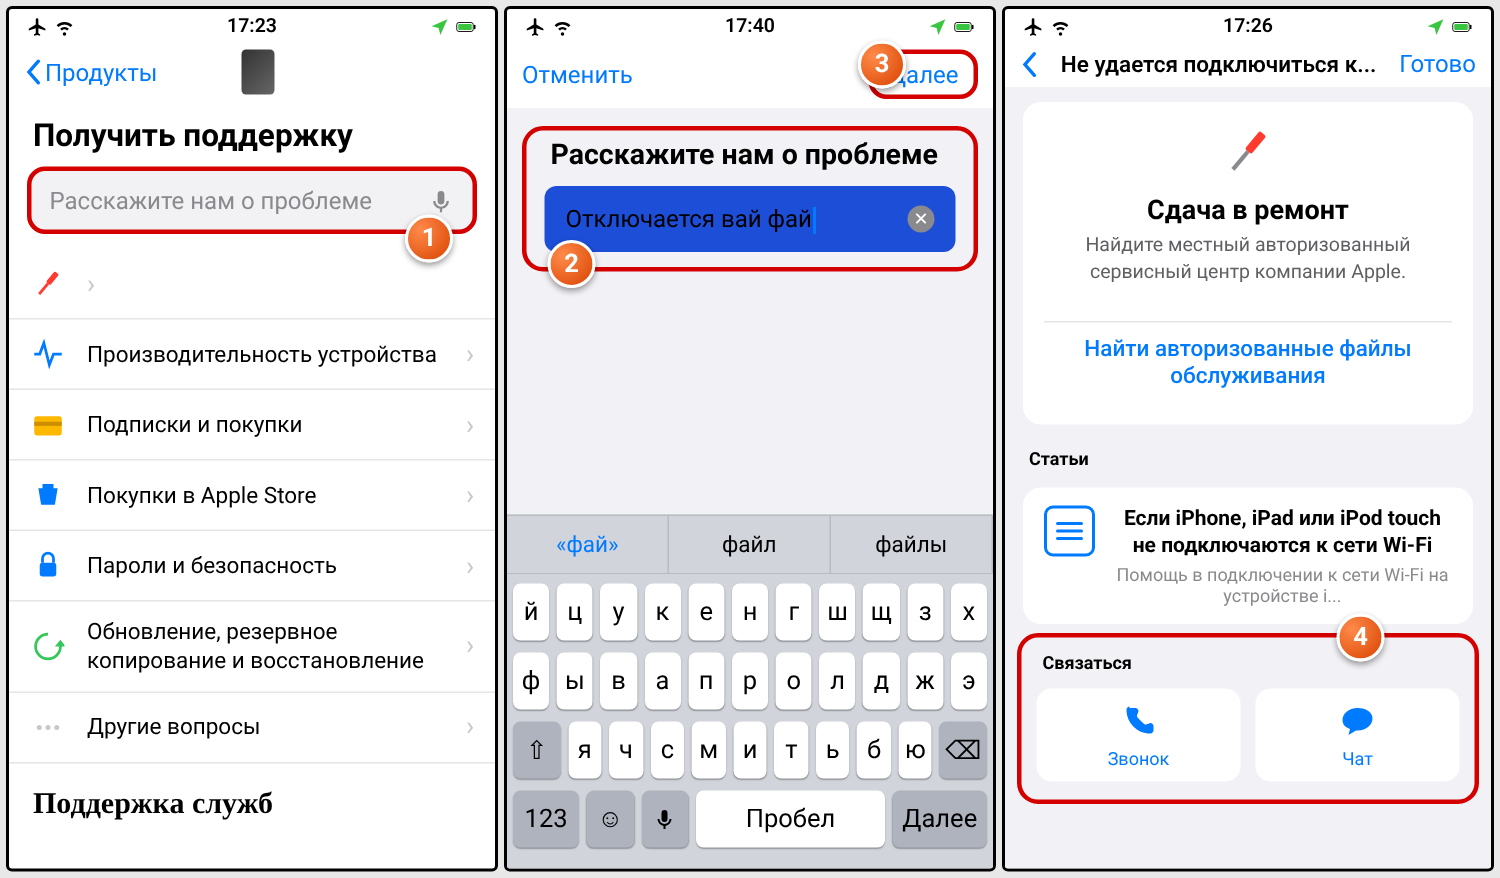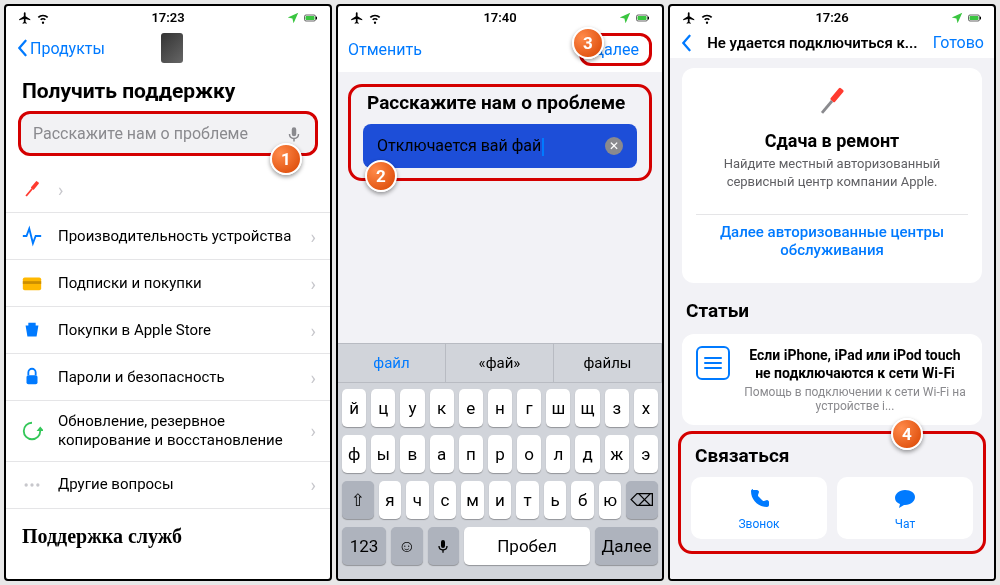--- a/index.html
+++ b/index.html
@@ -39,21 +39,21 @@
 .key.dark{background:#aeb3bd;}
 .key.wide{flex:1.4;}
 .key.space{flex:4;}
 .key.next{flex:2;background:#aeb3bd;}
 
 .p3-body{background:#f2f2f6;flex:1;overflow:hidden;}
 .card{background:#fff;margin:10px 12px;border-radius:12px;padding:16px 14px;text-align:center;}
 .card-title{font-size:18px;font-weight:700;margin:8px 0 4px;}
 .card-sub{font-size:13px;color:#606064;line-height:1.35;margin-bottom:24px;}
 .card-link{color:#007aff;font-size:15px;font-weight:500;padding:8px 0;border-top:1px solid #e5e5e7;}
-.sec-h{font-size:19px;font-weight:700;padding:6px 16px;}
+.sec-h{font-size:12px;font-weight:700;padding:6px 16px;}
 .article{background:#fff;margin:6px 12px;border-radius:12px;padding:12px 14px;display:flex;gap:12px;align-items:flex-start;text-align:center;}
 .art-icon{width:34px;height:34px;border:2px solid #007aff;border-radius:6px;flex-shrink:0;display:flex;flex-direction:column;justify-content:center;gap:3px;padding:6px;}
 .art-icon span{height:2px;background:#007aff;border-radius:1px;}
 .art-title{font-size:14px;font-weight:700;line-height:1.3;}
 .art-sub{font-size:12px;color:#8a8a8e;margin-top:3px;}
 .contact-hi{margin:4px 8px 8px;border:3px solid #d40000;border-radius:14px;padding:4px 4px 8px;}
 .contact-row{display:flex;gap:10px;padding:4px 6px;}
 .contact-btn{flex:1;background:#fff;border-radius:10px;padding:10px 0 8px;text-align:center;}
 .contact-btn svg{width:24px;height:24px;}
 .contact-lbl{font-size:12px;color:#007aff;margin-top:2px;}
@@ -210,22 +210,22 @@
       <div class="p2-label">Расскажите нам о проблеме</div>
       <div class="p2-input-wrap">
         <span><span>Отключается вай фай</span><span class="cursor"></span></span>
         <div class="clear-btn">✕</div>
       </div>
       <div class="badge" style="left:14px;bottom:-14px;">2</div>
     </div>
   </div>
   <div>
     <div class="suggest">
+      <div>«фай»</div>
       <div>файл</div>
-      <div>«фай»</div>
       <div>файлы</div>
     </div>
     <div class="keyboard">
       <div class="krow" id="krow0">
           <div class="key">й</div>
           <div class="key">ц</div>
           <div class="key">у</div>
           <div class="key">к</div>
           <div class="key">е</div>
           <div class="key">н</div>
@@ -306,21 +306,21 @@
     <div class="nav-link">Готово</div>
   </div>
   <div class="p3-body">
     <div class="card">
       <svg class="screwdriver" viewBox="0 0 24 24" width="34" height="34">
           <rect x="10" y="1" width="4" height="11" fill="#ff3b30" rx="1"></rect>
           <rect x="11" y="12" width="2" height="11" fill="#8a8a8e"></rect>
         </svg>
       <div class="card-title">Сдача в ремонт</div>
       <div class="card-sub">Найдите местный авторизованный сервисный центр компании Apple.</div>
-      <div class="card-link">Далее авторизованные центры обслуживания</div>
+      <div class="card-link">Найти авторизованные файлы обслуживания</div>
     </div>
     <div class="sec-h">Статьи</div>
     <div class="article">
       <div class="art-icon">
           <span></span>
           <span></span>
           <span></span>
         </div>
       <div>
         <div class="art-title">Если iPhone, iPad или iPod touch не подключаются к сети Wi-Fi</div>

